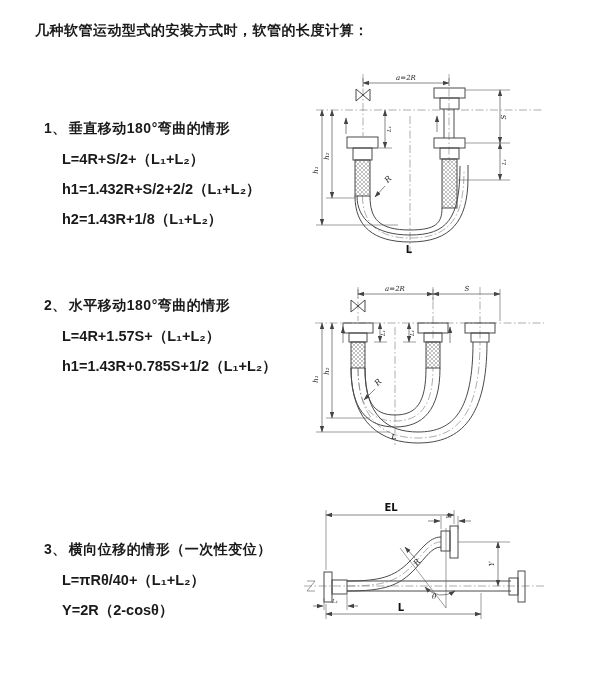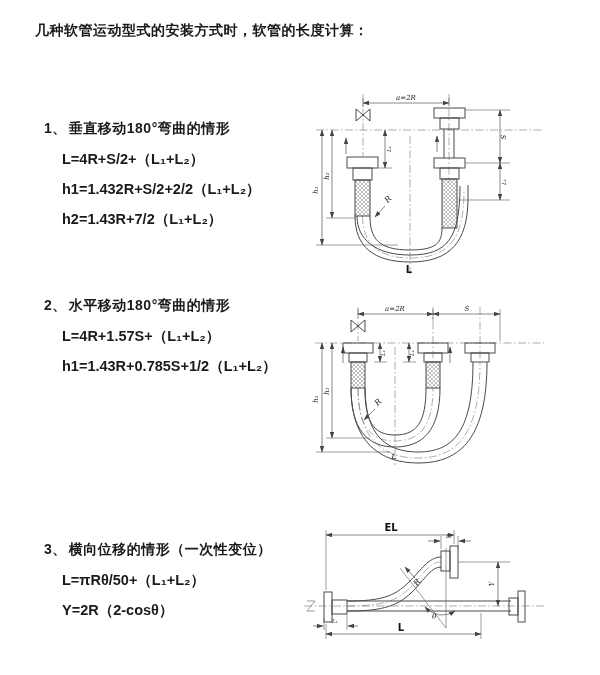--- a/index.html
+++ b/index.html
@@ -4,21 +4,21 @@
 <style>
   html,body{margin:0;padding:0;}
   body{width:600px;height:675px;background:#ffffff;font-family:"Liberation Sans",sans-serif;color:#1a1a1a;}
   .page{position:relative;width:544px;height:675px;background:#fff;overflow:hidden;}
   .title{position:absolute;left:35px;top:22px;font-size:14px;font-weight:bold;letter-spacing:.5px;}
   .section{position:absolute;left:44px;width:270px;}
   .sec1{top:120px;} .sec2{top:297px;} .sec3{top:517px;margin-top:24px;}
   .heading{font-size:14px;font-weight:bold;letter-spacing:.5px;margin-bottom:6px;white-space:nowrap;}
   .heading .num{margin-right:2px;}
   .formula{font-size:14.5px;line-height:30px;padding-left:18px;white-space:nowrap;font-weight:bold;}
-  .diagram{position:absolute;margin-top:20px;}
+  .diagram{position:absolute;}
   .d1{left:310px;top:68px;} .d2{left:310px;top:281px;} .d3{left:298px;top:498px;}
   svg .st{stroke:#4a4a4a;fill:none;stroke-width:1;}
   svg .thin{stroke:#5a5a5a;fill:none;stroke-width:.6;}
   svg .dl{stroke:#555;fill:none;stroke-width:.7;}
   svg .cl{stroke:#777;fill:none;stroke-width:.6;stroke-dasharray:8 2.5 1.5 2.5;}
   svg .braid{stroke:#4a4a4a;stroke-width:1;}
   svg text{fill:#222;}
   svg .lbl{font:italic 7px "DejaVu Serif",serif;}
   svg .sm{font:italic 5.5px "DejaVu Serif",serif;}
   svg .big{font:bold 10px "DejaVu Sans",sans-serif;fill:#111;}
@@ -30,36 +30,36 @@
 <div class="page">
 
   <div class="title">几种软管运动型式的安装方式时，软管的长度计算：</div>
 
   <div class="section sec1">
     <div class="heading">
       <span class="num">1、</span><span>垂直移动180°弯曲的情形</span>
     </div>
     <div class="formula">L=4R+S/2+（L₁+L₂）</div>
     <div class="formula">h1=1.432R+S/2+2/2（L₁+L₂）</div>
-    <div class="formula">h2=1.43R+7/2（L₁+L₂）</div>
+    <div class="formula">h2=1.43R+1/8（L₁+L₂）</div>
   </div>
 
   <div class="section sec2">
     <div class="heading">
       <span class="num">2、</span><span>水平移动180°弯曲的情形</span>
     </div>
     <div class="formula">L=4R+1.57S+（L₁+L₂）</div>
     <div class="formula">h1=1.43R+0.785S+1/2（L₁+L₂）</div>
   </div>
 
   <div class="section sec3">
     <div class="heading">
       <span class="num">3、</span><span>横向位移的情形（一次性变位）</span>
     </div>
-    <div class="formula">L=πRθ/50+（L₁+L₂）</div>
+    <div class="formula">L=πRθ/40+（L₁+L₂）</div>
     <div class="formula">Y=2R（2-cosθ）</div>
   </div>
 
   <div class="diagram d1">
     <svg width="265" height="192" viewBox="0 0 265 192">
       <defs>
         <pattern id="ht1" width="4" height="4" patternUnits="userSpaceOnUse">
           <path d="M0,0 L4,4 M4,0 L0,4" stroke="#808080" stroke-width="0.5"></path>
         </pattern>
         <marker id="m1" markerWidth="7" markerHeight="5" refX="6" refY="2.2" orient="auto-start-reverse" markerUnits="userSpaceOnUse">

